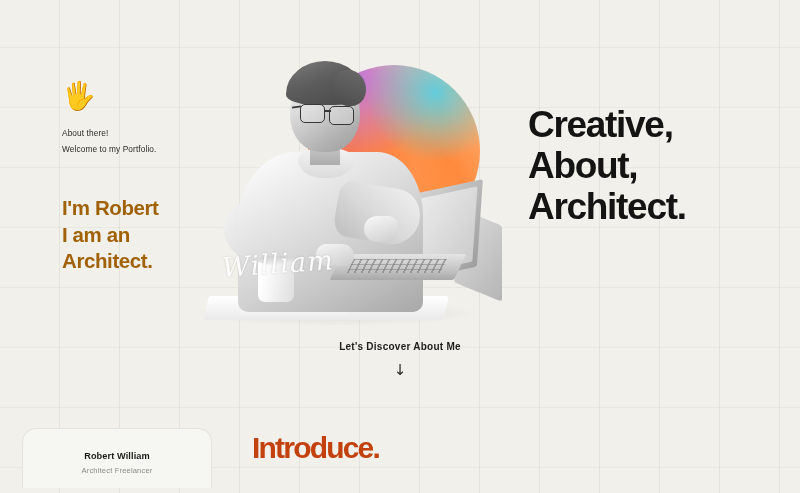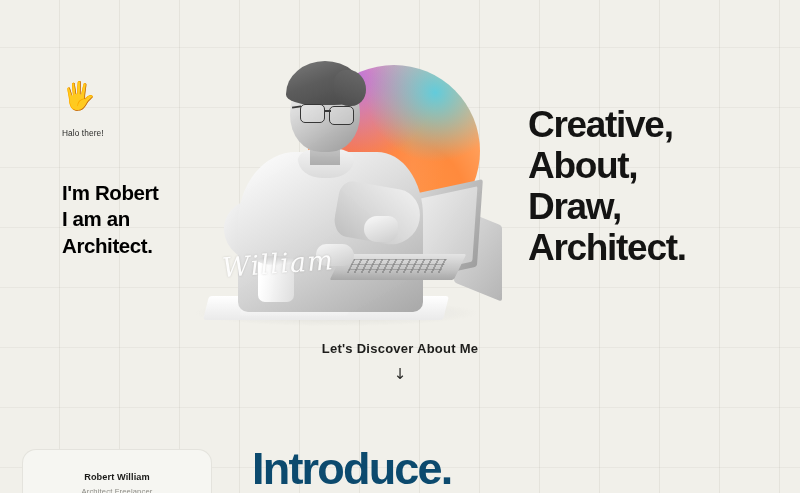--- a/index.html
+++ b/index.html
@@ -69,21 +69,21 @@
     color: #2a2a28;
     letter-spacing: 0.1px;
     font-weight: 400;
   }
 
   #intro-head {
     margin-top: 38px;
     font-size: 20.5px;
     line-height: 26.5px;
     font-weight: 700;
-    color: #000000;
+    color: #a16207;
     letter-spacing: -0.4px;
   }
 
   
   #hero-right {
     position: absolute;
     left: 528px;
     top: 104px;
     width: 250px;
   }
@@ -319,35 +319,35 @@
   
   #discover {
     position: absolute;
     left: 0;
     top: 341px;
     width: 800px;
     text-align: center;
     z-index: 5;
   }
   #discover-label {
-    font-size: 13px;
+    font-size: 10px;
     font-weight: 700;
     color: #1d1d1b;
     letter-spacing: 0.25px;
   }
   #discover-arrow {
     margin-top: 11px;
     font-size: 15px;
     line-height: 1;
     color: #2b2b29;
     font-family: "DejaVu Sans", sans-serif;
   }
 
   
-  #bottom { position: absolute; left: 0; top: 432px; width: 688px; height: 61px; z-index: 5; }
+  #bottom { position: absolute; left: 0; top: 411px; width: 688px; height: 61px; z-index: 5; }
 
   #profile-card {
     position: absolute;
     left: 22px;
     top: 17px;
     width: 190px;
     height: 60px;
     background: #f6f6f2;
     border: 1px solid #e4e3dd;
     border-bottom: none;
@@ -365,40 +365,41 @@
     margin-top: 5px;
     font-size: 7.6px;
     color: #8b8a84;
     letter-spacing: 0.15px;
   }
 
   #introduce {
     position: absolute;
     left: 252px;
     top: 12px;
-    font-size: 45px;
+    font-size: 30px;
     line-height: 50px;
     font-weight: 700;
-    color: #0c4a6e;
+    color: #c2410c;
     letter-spacing: -1.8px;
   }
 </style>
 </head>
 <body>
 
 <div id="page">
 
   <div id="grid"></div>
 
   <div id="hero">
 
     <div id="hero-left">
       <span class="wave-icon">🖐</span>
       <div class="greet">
-        <div>Halo there!</div>
+        <div>About there!</div>
+        <div>Welcome to my Portfolio.</div>
       </div>
       <h2 id="intro-head">
         <div>I'm Robert</div>
         <div>I am an</div>
         <div>Architect.</div>
       </h2>
     </div>
 
     <div id="photo-wrap">
       <div id="sphere"></div>
@@ -440,21 +441,20 @@
     </div>
 
     <h1 id="big-head">
       
     </h1>
 
     <div id="hero-right">
       <div id="big-head">
         <div>Creative,</div>
         <div>About,</div>
-        <div>Draw,</div>
         <div>Architect.</div>
       </div>
     </div>
 
   </div>
 
   <div id="discover">
     <div id="discover-label">Let's Discover About Me</div>
     <div id="discover-arrow">↓</div>
   </div>

